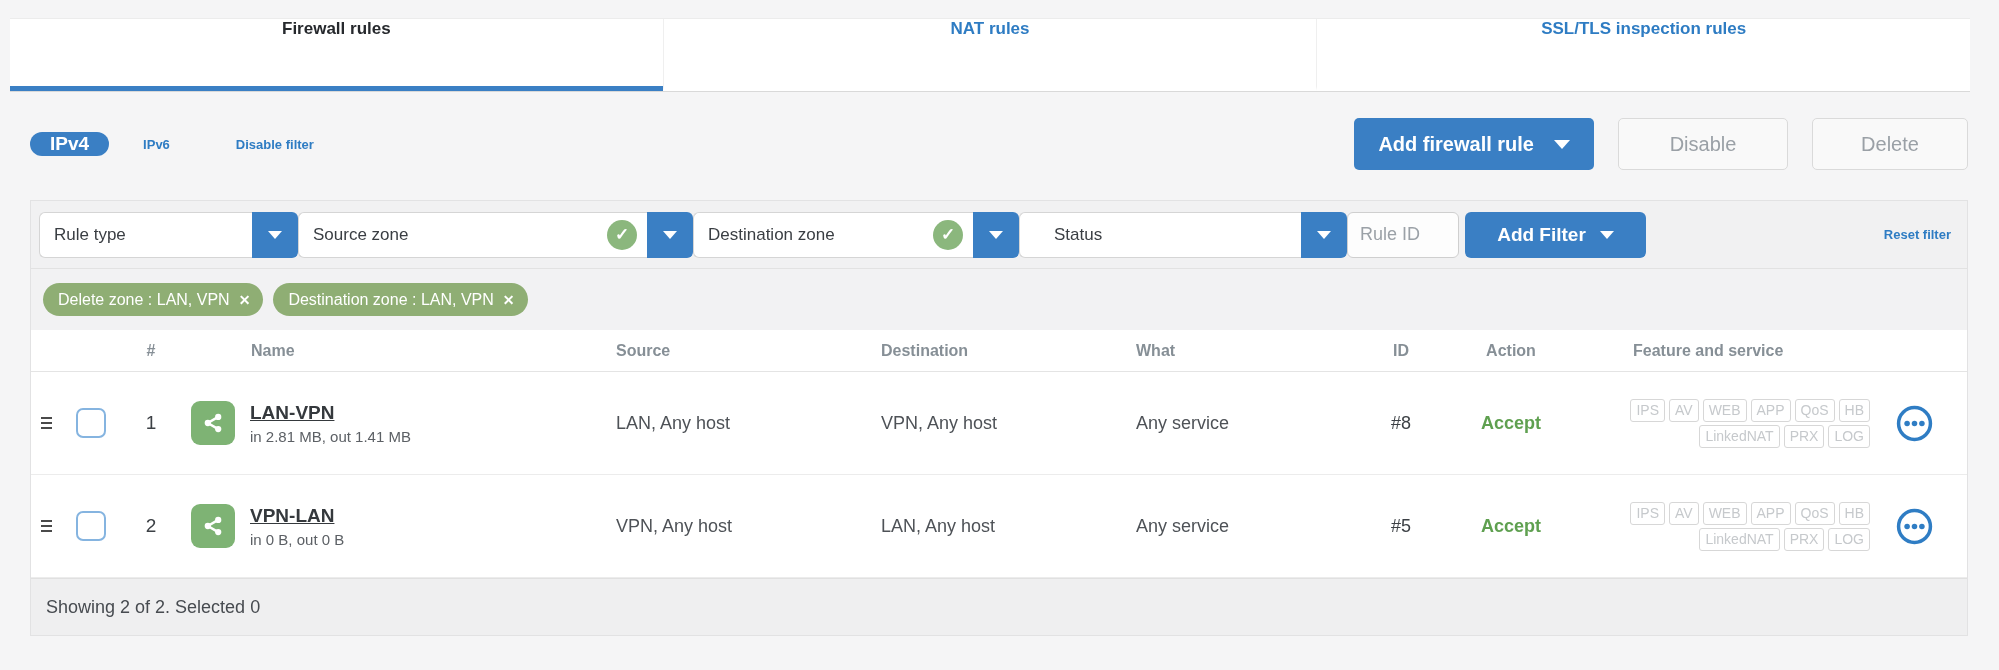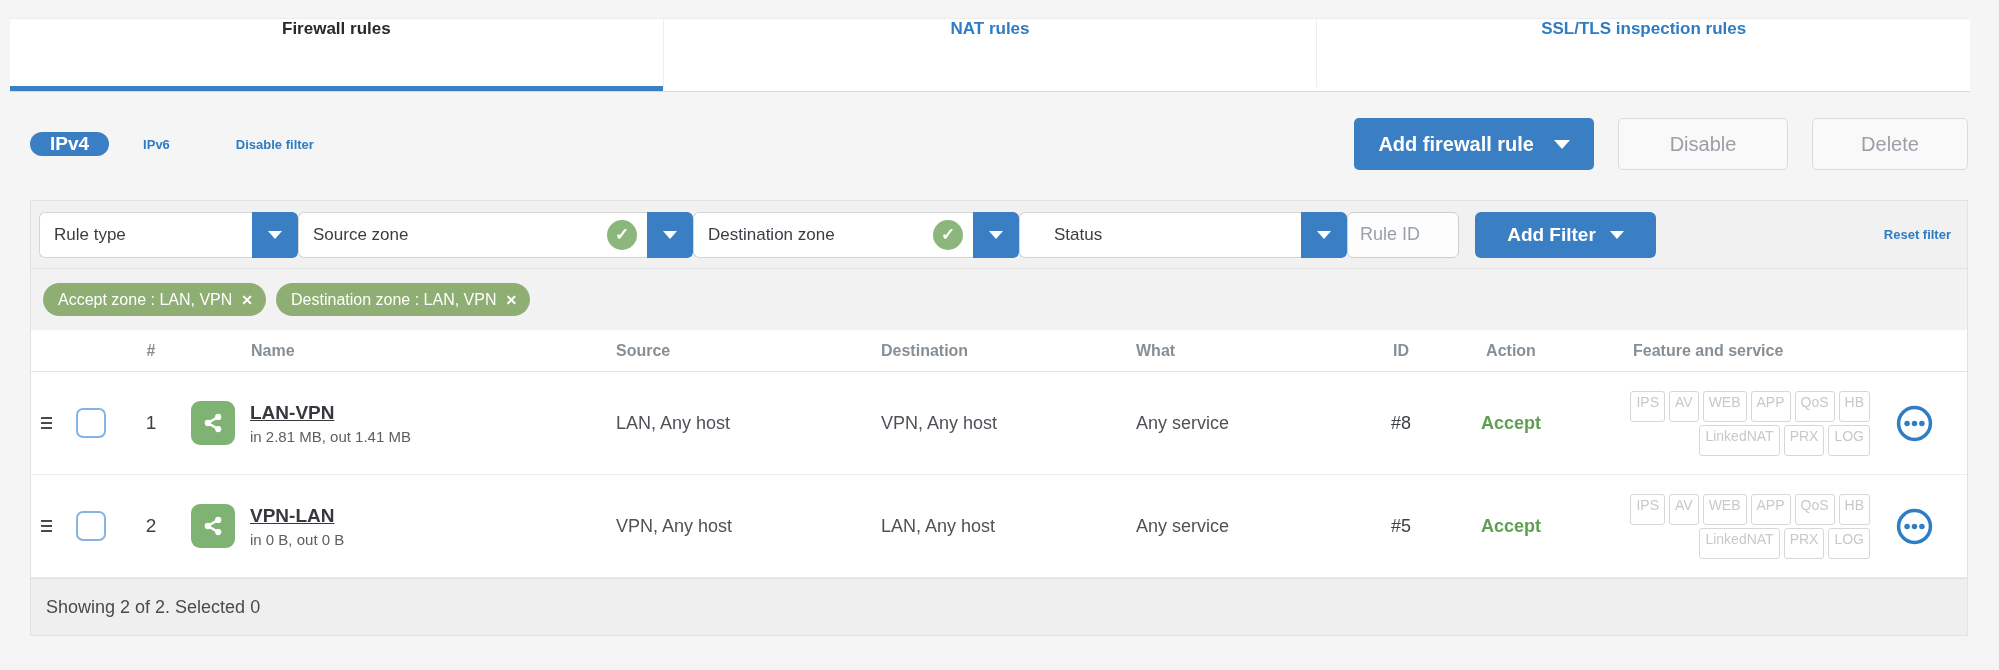--- a/index.html
+++ b/index.html
@@ -120,21 +120,21 @@
   }
   .rule-id-input {
     width:112px; height:46px;
     border:1px solid #cfcfcf; border-radius:6px;
     background:#fdfdfd;
     font-size:18px; font-family:inherit;
     padding:0 12px; color:#3a3e43;
   }
   .rule-id-input::placeholder { color:#9ba1a7; }
   .btn-add-filter {
-    height:46px; width:181px; margin-left:16px;
+    height:46px; width:181px; margin-left:6px;
     background:#3a7fc4; color:#fff;
     border:none; border-radius:6px;
     font-size:19px; font-weight:700; font-family:inherit;
     display:flex; align-items:center; justify-content:center; gap:14px;
     cursor:pointer;
   }
   .lnk-reset { margin-left:auto; margin-right:2px; }
   .chip-row {
     height:61px;
     background:#f2f2f3;
@@ -191,21 +191,21 @@
     text-decoration:underline; cursor:pointer; display:inline-block;
   }
   .rule-traffic { font-size:15px; color:#5c6065; margin-top:4px; }
 
   .td-feature { justify-content:flex-end; gap:26px; padding-right:34px; }
   .badges { display:flex; flex-direction:column; align-items:flex-end; gap:3px; }
   .badge-line { display:flex; gap:4px; }
   .badge {
     border:1px solid #d7d7d7; border-radius:3px;
     color:#c6c9cc; font-size:14px; line-height:1;
-    padding:3px 5px 12px;
+    padding:3px 5px 4px;
   }
   .more-btn { cursor:pointer; display:flex; }
 
   .table-footer {
     height:57px;
     background:#efeff0;
     border-top:1px solid #e0e0e0;
     display:flex; align-items:center;
     padding-left:15px;
     font-size:18px; color:#474b50;
@@ -276,21 +276,21 @@
     <input class="rule-id-input" placeholder="Rule ID" style="">
     <button class="btn-add-filter">
       <span>Add Filter</span>
       <span class="caret sm"></span>
     </button>
     <button class="text-link lnk-reset">Reset filter</button>
   </div>
 
   <div class="chip-row">
     <div class="chip">
-      <span>Accept zone : LAN, VPN</span>
+      <span>Delete zone : LAN, VPN</span>
       <span class="chip-close">✕</span>
     </div>
     <div class="chip">
       <span>Destination zone : LAN, VPN</span>
       <span class="chip-close">✕</span>
     </div>
   </div>
 
   <div class="grid thead">
     <div class="th"></div>

